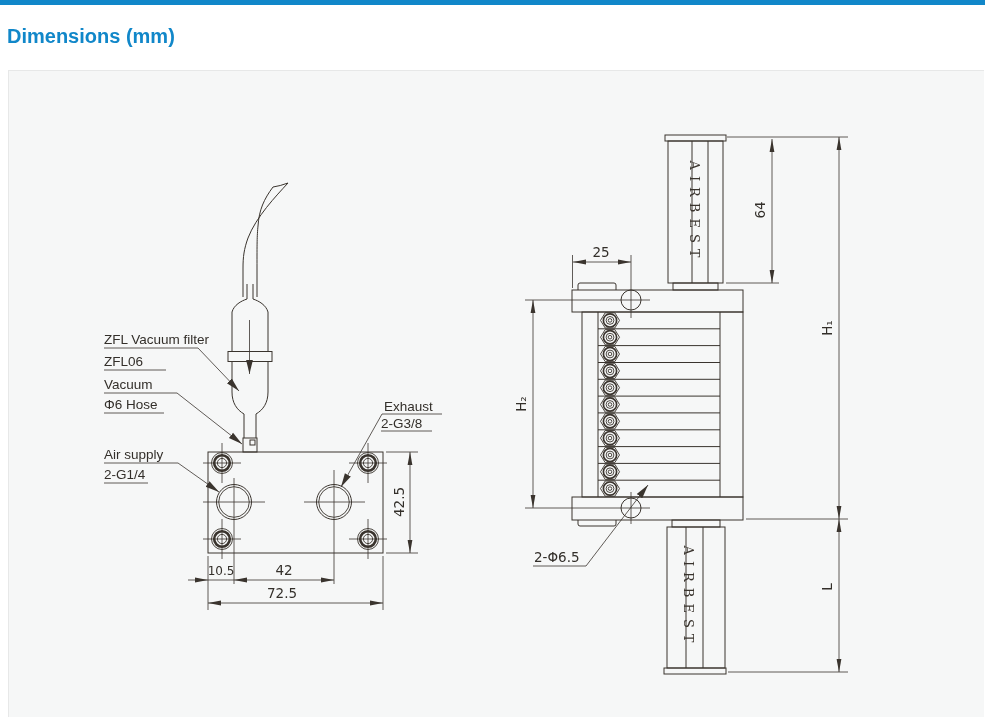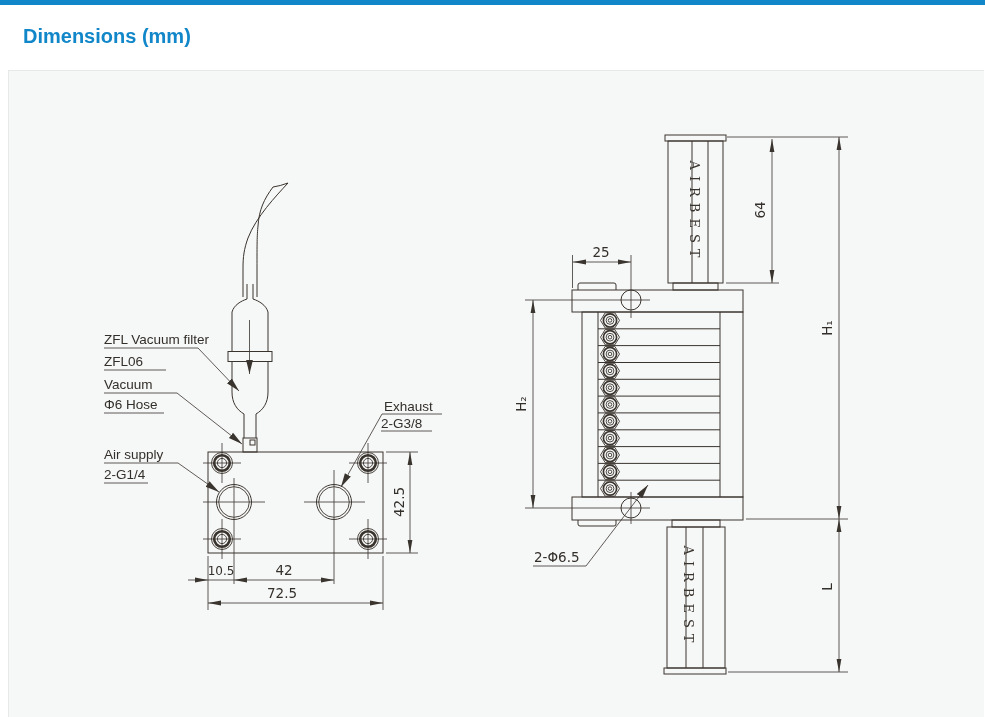--- a/index.html
+++ b/index.html
@@ -2,21 +2,21 @@
 <html><head>
 <meta charset="utf-8">
 <style>
   html,body{margin:0;padding:0;}
   body{
     width:985px;height:717px;position:relative;background:#ffffff;
     font-family:"Liberation Sans",sans-serif;overflow:hidden;
   }
   .topbar{position:absolute;left:0;top:0;width:985px;height:5px;background:#1187c9;}
   .page-title{
-    position:absolute;left:23px;top:24px;
+    position:absolute;left:7px;top:24px;
     font-size:20px;font-weight:bold;color:#1187c9;line-height:1.2;
     font-family:"Liberation Sans",sans-serif;
   }
   .panel{
     position:absolute;left:8px;top:70px;width:976px;height:647px;
     background:#f6f7f7;border-top:1px solid #e7e8e8;border-left:1px solid #e7e8e8;
     box-sizing:border-box;
   }
   svg.drawing{position:absolute;left:0;top:0;width:985px;height:717px;}
   

